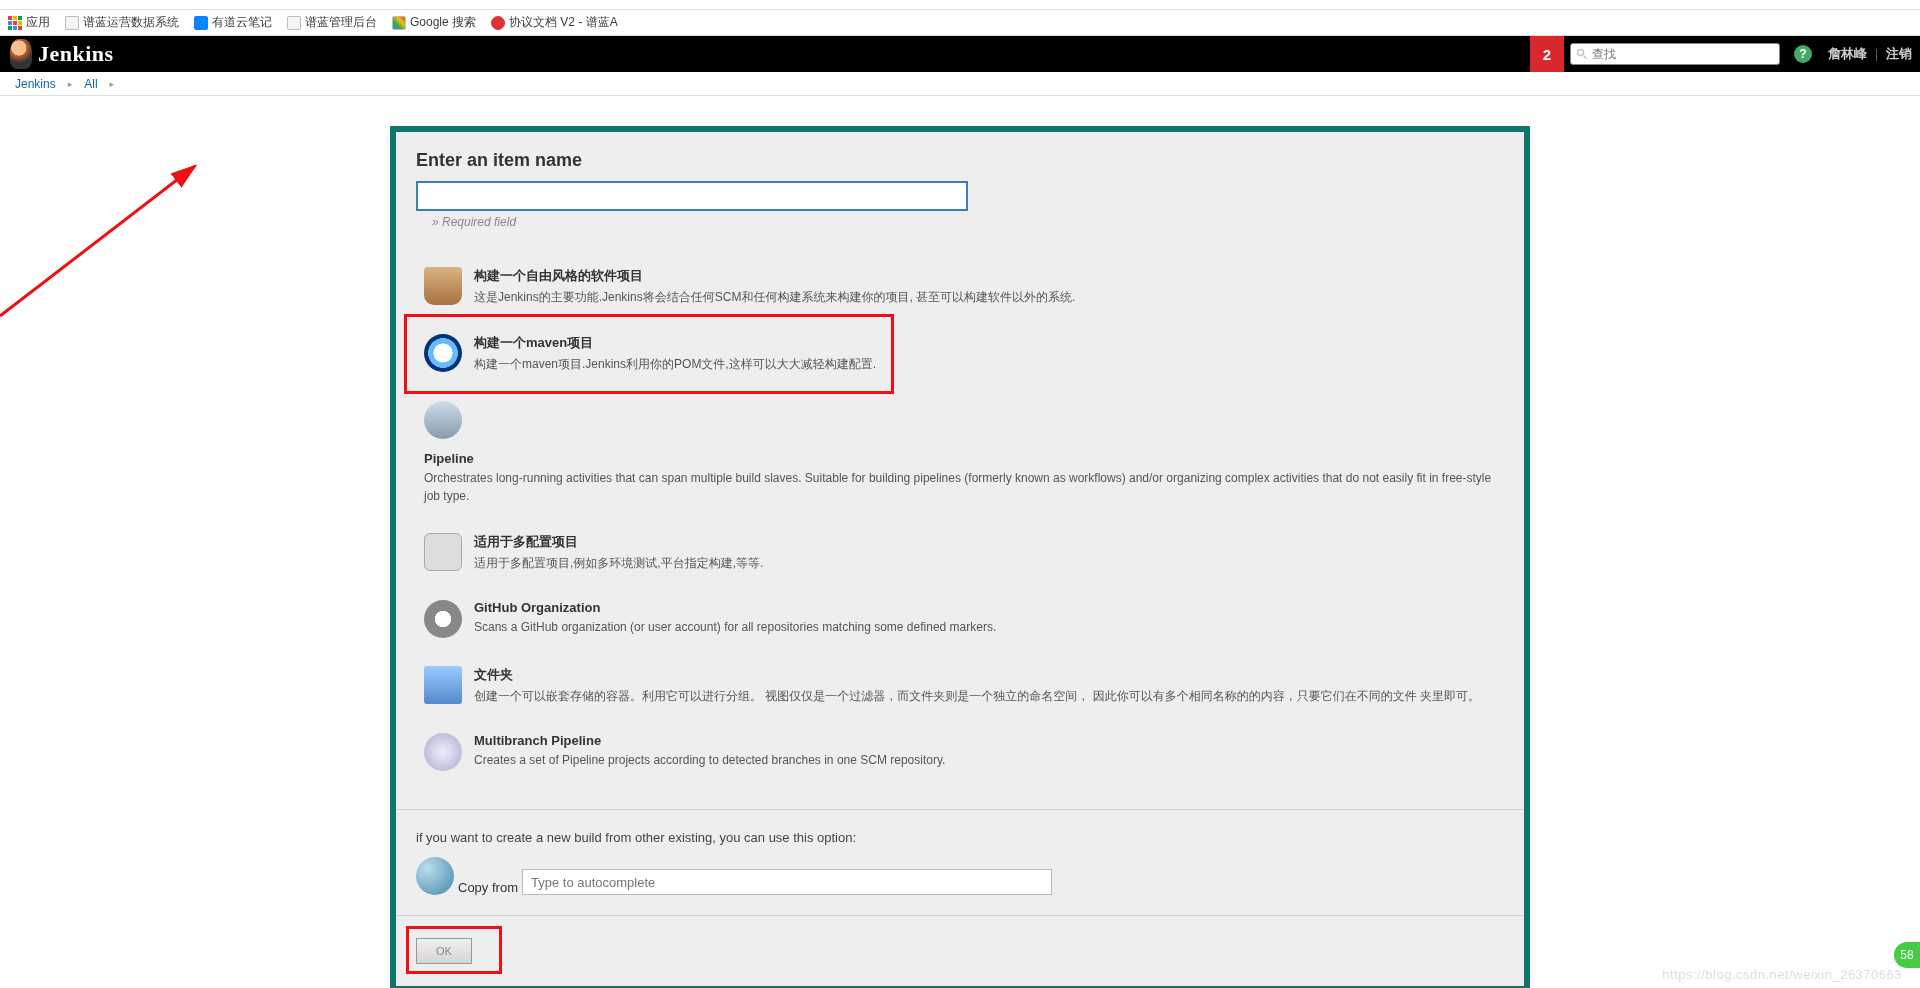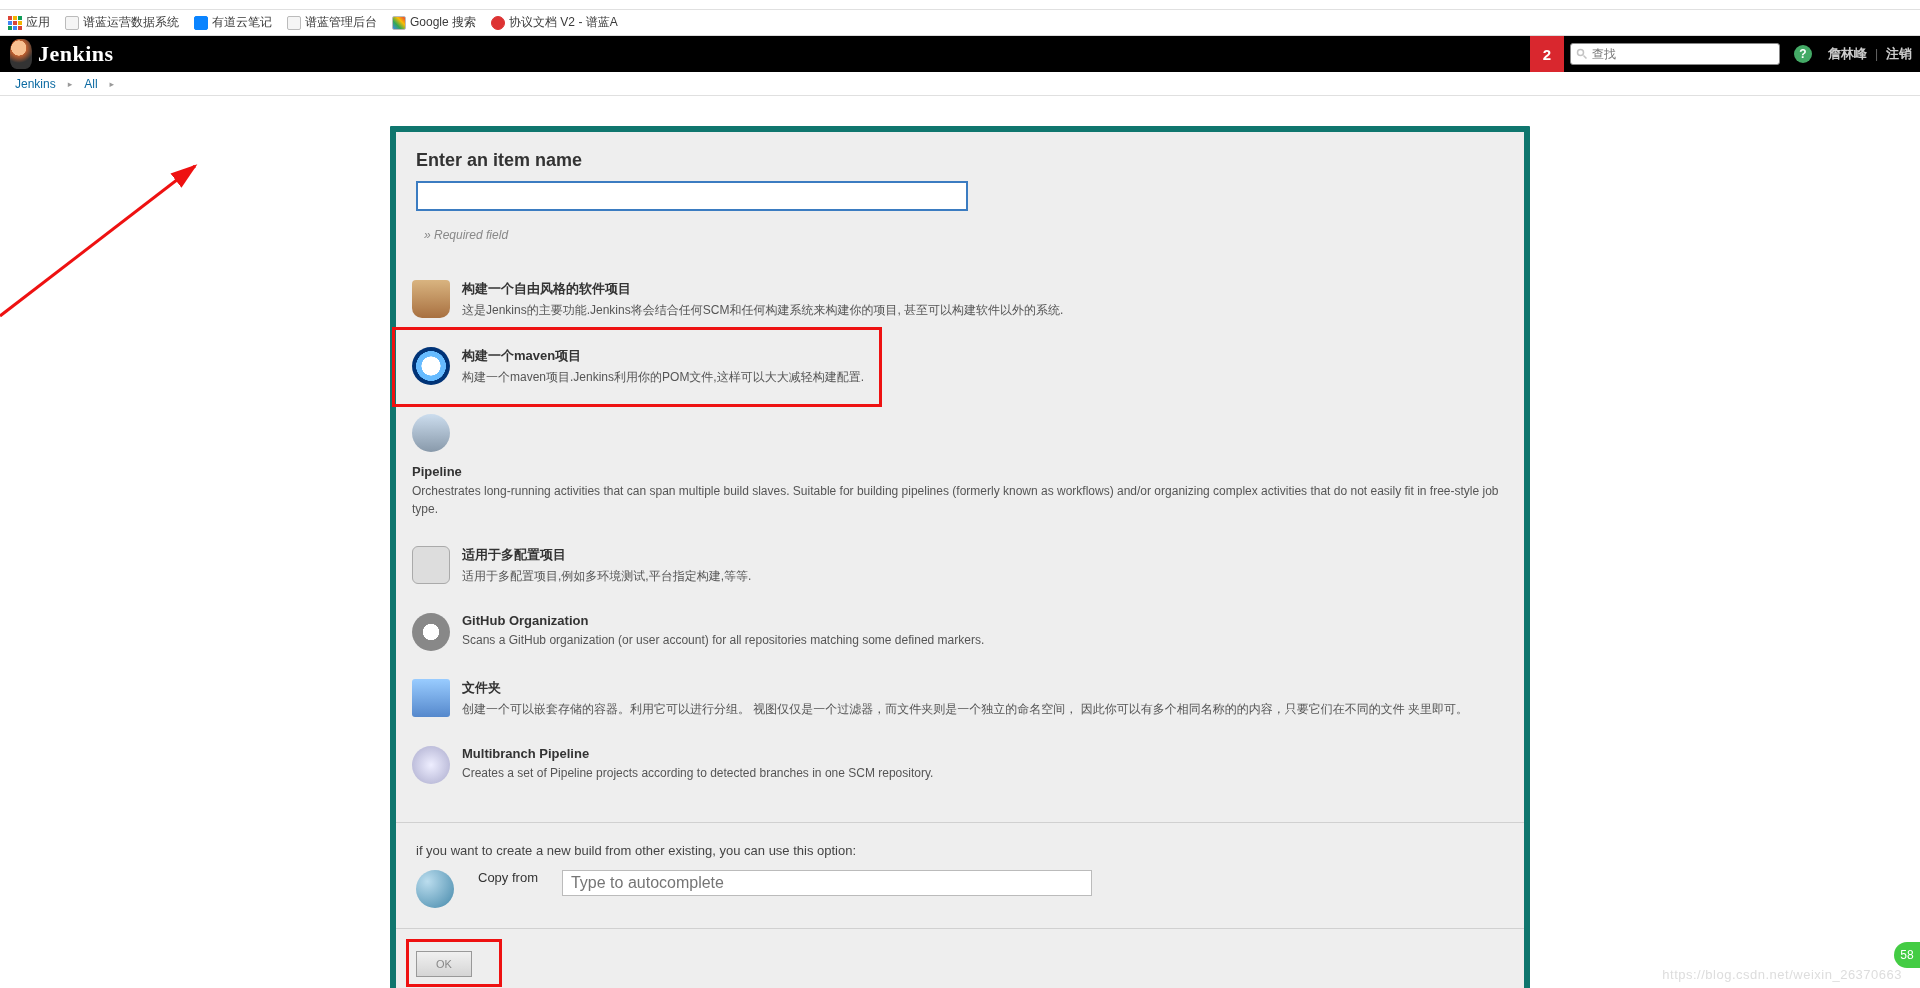--- a/index.html
+++ b/index.html
@@ -41,40 +41,40 @@
   .breadcrumbs a { color: #0b6aa2; text-decoration: none; cursor: pointer; }
   .bc-sep { color: #999; font-size: 9px; }
   
   
   .main-wrap { display: flex; justify-content: center; padding-top: 30px; position:relative; }
   .panel { width: 1140px; border: 6px solid #0f766e; background: #eee; border-radius: 1px; }
   .panel-inner { padding: 18px 0 0 0; }
   
   .section-header { font-size: 18px; font-weight: bold; color: #333; padding: 0 20px 10px 20px; }
   .name-input { width: 552px; height: 30px; margin: 0 0 4px 20px; border: 2px solid #3b7cc1; background: #fff; padding: 0 8px; font-size: 14px; outline: none; }
-  .required-note { padding-left: 28px; font-style: italic; color: #888; font-size: 12px; margin-bottom: 28px; margin-top: 13px; }
-  
-  .item-list { padding: 0 20px 20px 16px; }
+  .required-note { padding-left: 36px; font-style: italic; color: #888; font-size: 12px; margin-bottom: 28px; }
+  
+  .item-list { padding: 0 20px 20px 28px; }
   .item-option { display: flex; gap: 12px; padding: 10px 0 18px 0; cursor: pointer; align-items: flex-start; }
   .item-icon { width: 38px; height: 38px; flex-shrink: 0; border-radius: 6px; display:flex; align-items:center; justify-content:center; }
   .item-texts { flex: 1; }
   .item-title { font-weight: bold; font-size: 13px; color: #333; margin-bottom: 3px; }
   .item-desc { font-size: 12px; color: #555; line-height: 1.5; }
   
   .highlight-box { border: 3px solid #e11; pointer-events: none; }
   .highlight-ok { position: absolute; }
   
   .arrow-svg { position: absolute; pointer-events: none; }
   
   .copy-section { border-top: 1px solid #d0d0d0; padding: 20px; }
   .copy-text { font-size: 13px; color: #444; margin-bottom: 12px; }
-  .copy-row { display: flex; align-items: flex-start; gap: 24px; }
+  .copy-row { display: flex; align-items: flex-end; gap: 4px; }
   .copy-icon { width: 38px; height: 38px; border-radius: 50%; background: radial-gradient(circle at 30% 30%, #bde, #48a); }
   .copy-label { font-size: 13px; color: #333; }
-  .copy-input { width: 530px; height: 26px; border: 1px solid #bbb; padding: 0 8px; font-size: 16px; color: #888; outline:none; }
+  .copy-input { width: 530px; height: 26px; border: 1px solid #bbb; padding: 0 8px; font-size: 13px; color: #888; outline:none; }
   
   .bottom-bar { border-top: 1px solid #d0d0d0; padding: 22px 20px; }
   .ok-button { width: 56px; height: 26px; background: linear-gradient(#f0f0f0,#d5d5d5); border: 1px solid #999; color: #888; font-size: 11px; cursor: pointer; }
   
   
   .ico-freestyle{background:linear-gradient(#d9b480,#a87040);border-radius:4px 4px 10px 10px;}
   .ico-maven{background:radial-gradient(circle,#fff 35%,#6bf 36% 55%,#037 56%);border-radius:50%;}
   .ico-pipeline{background:linear-gradient(#cde,#89a);border-radius:50%;}
   .ico-multi{background:#ddd;border:1px solid #aaa;}
   .ico-folder{background:linear-gradient(#9cf,#58c);border-radius:3px;}

